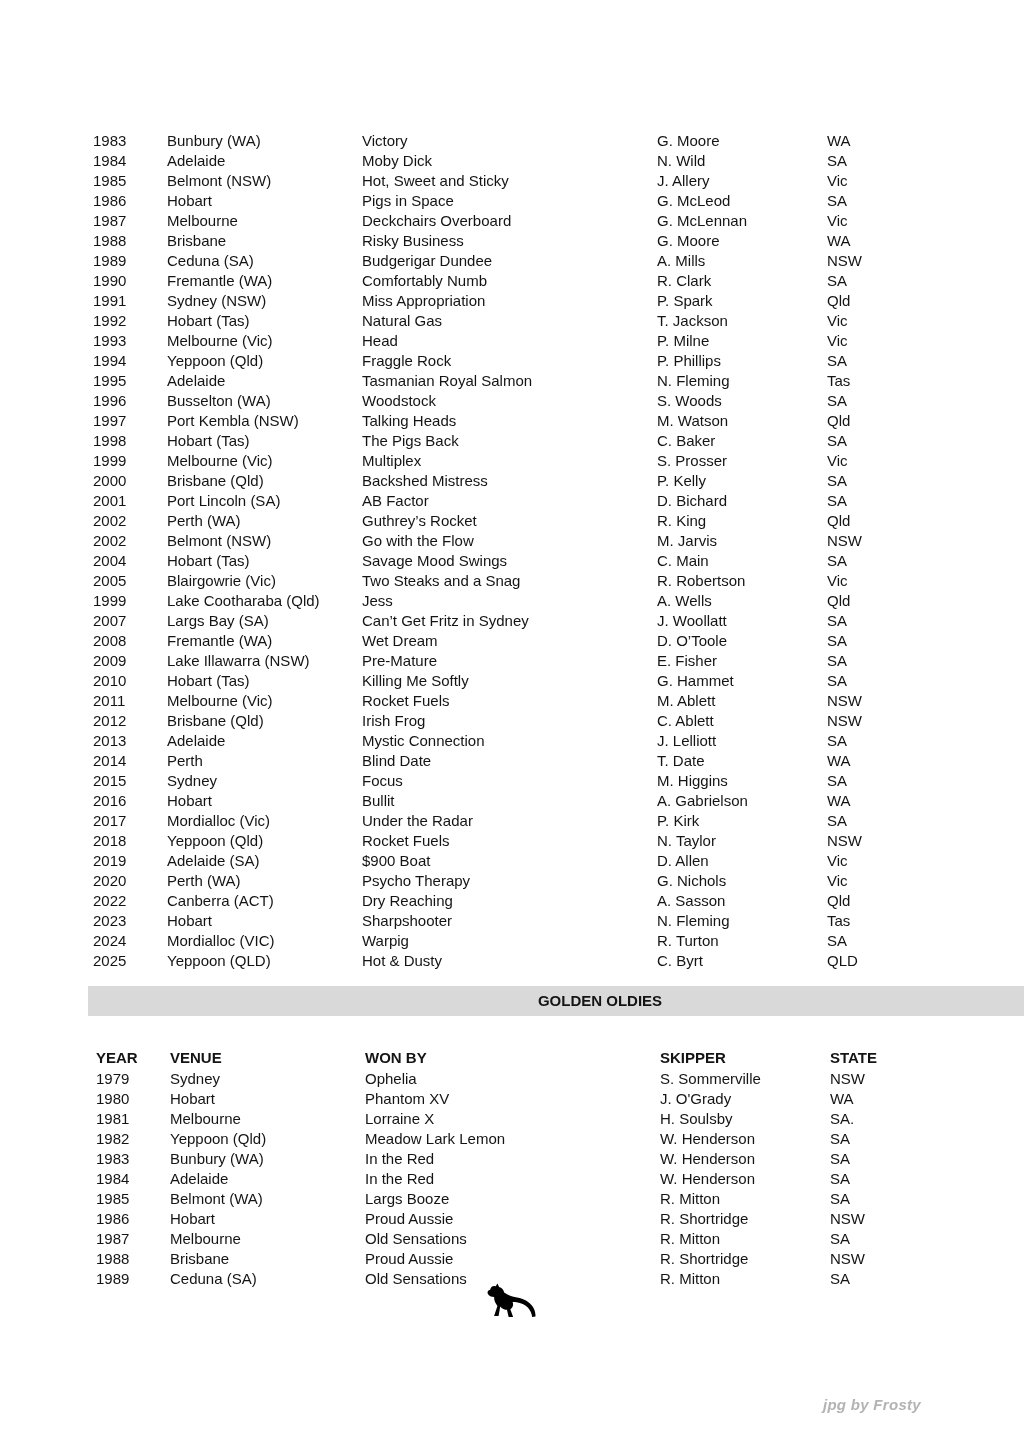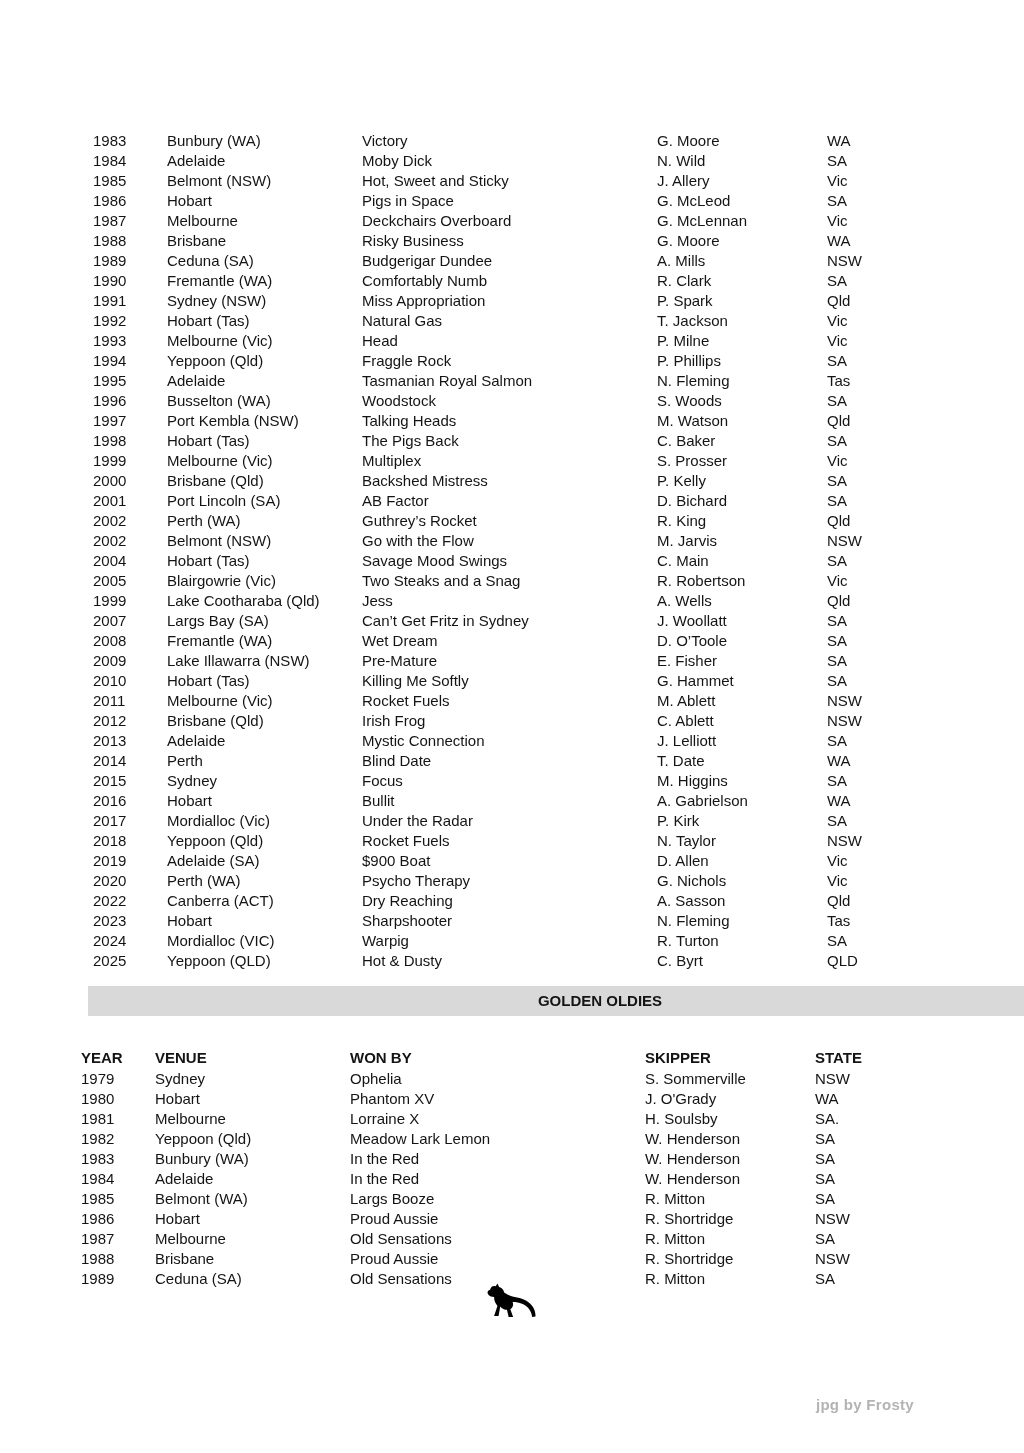--- a/index.html
+++ b/index.html
@@ -39,41 +39,42 @@
     width: 1020px;
     background: #d9d9d9;
     text-align: center;
     padding: 5px 0 6px 4px;
   }
   .band-title { font-weight: bold; line-height: 19px; }
   .band-subtitle { font-weight: bold; line-height: 19px; }
 
   .golden-table {
     position: absolute;
-    left: 81px;
+    left: 96px;
     top: 1047px;
     right: 60px;
   }
   .golden-table .thead { line-height: 21px; margin-bottom: 1px; }
 
   .kangaroo {
     position: absolute;
     left: 50%;
     top: 1283px;
     transform: translateX(-50%);
     width: 56px;
     height: 38px;
   }
   .kangaroo svg { display: block; width: 100%; height: 100%; }
 
   .credit {
     position: absolute;
     top: 1396px;
-    right: 110px;
+    right: 103px;
     color: #b3b3b3;
+    font-style: italic;
     font-weight: bold;
     font-size: 15px;
     letter-spacing: 0.3px;
     margin-left: 6px;
   }
 </style>
 </head>
 <body>
 
 <div class="page">

